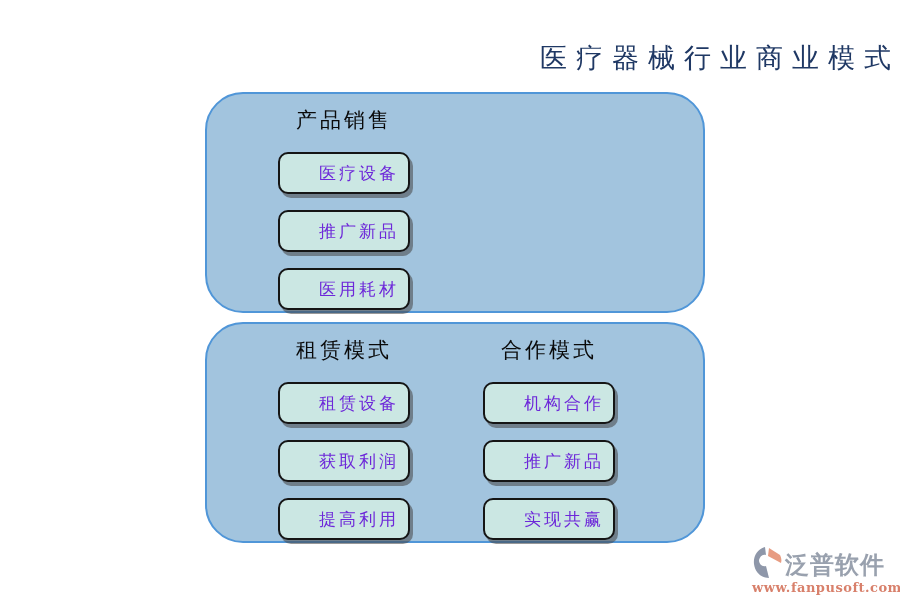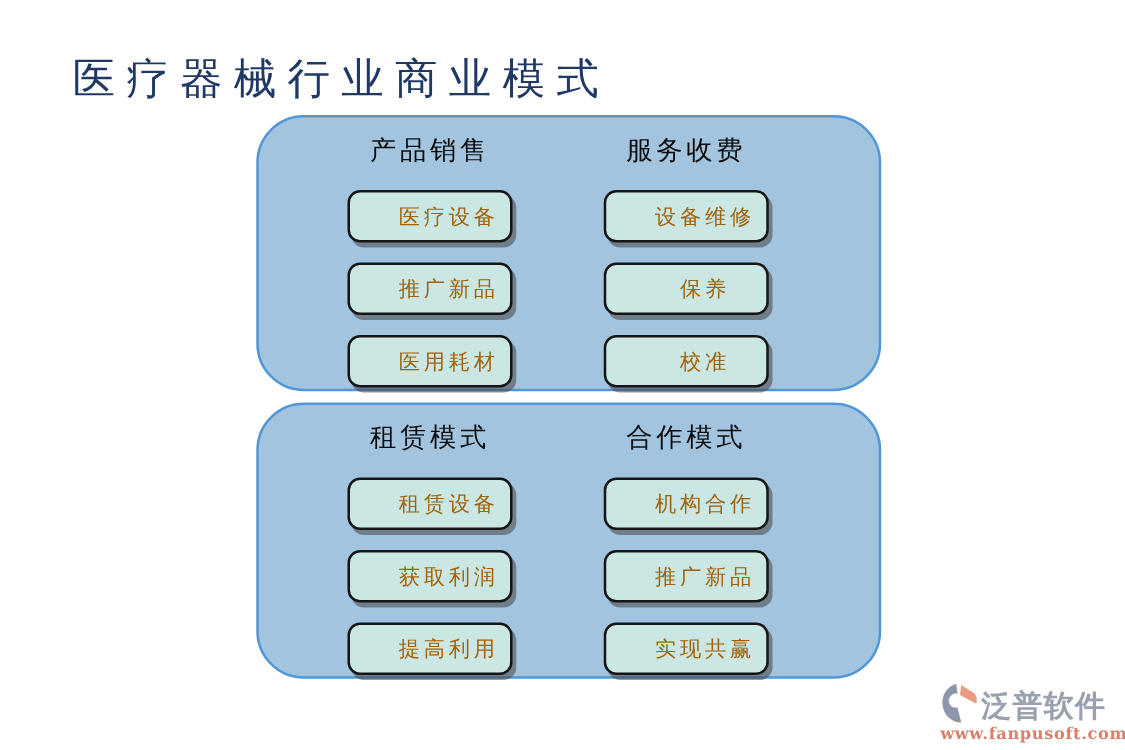--- a/index.html
+++ b/index.html
@@ -2,21 +2,21 @@
 <html><head>
 <meta charset="utf-8">
 <style>
   html,body{margin:0;padding:0;background:#ffffff;}
   .stage{
     position:relative;width:900px;height:600px;background:#ffffff;overflow:hidden;
     font-family:"DejaVu Serif","Liberation Serif",serif;
   }
   .page-title{
     position:absolute;top:40px;left:58px;right:0;
-    text-align:left;font-size:34px;letter-spacing:9px;
+    text-align:right;font-size:27px;letter-spacing:9px;
     color:#1f3864;white-space:nowrap;
   }
   .panel{
     position:absolute;left:205px;width:500px;height:221px;
     background:#a2c4de;border:2px solid #5096d8;border-radius:38px;
     box-sizing:border-box;
   }
   .panel-1{top:92px;}
   .panel-2{top:322px;}
   .col{position:absolute;top:10px;width:176px;text-align:center;}
@@ -24,21 +24,21 @@
   .col-right{left:254px;}
   .col-header{
     font-size:21px;letter-spacing:3px;color:#0a0a0a;
     height:32px;line-height:32px;margin-bottom:10px;white-space:nowrap;
   }
   .node-btn{
     width:132px;height:42px;margin:16px auto 14px auto;
     background:#cbe7e3;border:2px solid #151515;border-radius:10px;
     box-shadow:3px 4px 0 rgba(70,70,70,0.55);
     display:flex;align-items:center;justify-content:center;
-    font-size:17px;letter-spacing:3px;color:#a16207;
+    font-size:17px;letter-spacing:3px;color:#6d28d9;
     box-sizing:border-box;white-space:nowrap;cursor:pointer;padding-left:30px;
   }
   
   .watermark{
     position:absolute;left:396px;top:226px;
     transform:rotate(18deg);transform-origin:left top;
     display:flex;align-items:flex-start;pointer-events:none;
   }
   .wm-icon{margin-right:4px;opacity:0.6;}
   .wm-text{line-height:1;}
@@ -72,26 +72,20 @@
 
   <div class="page-title">医疗器械行业商业模式</div>
 
   <div class="panel panel-1">
     <div class="col col-left">
       <div class="col-header">产品销售</div>
       <div class="node-btn">医疗设备</div>
       <div class="node-btn">推广新品</div>
       <div class="node-btn">医用耗材</div>
     </div>
-    <div class="col col-right">
-      <div class="col-header">服务收费</div>
-      <div class="node-btn">设备维修</div>
-      <div class="node-btn">保养</div>
-      <div class="node-btn">校准</div>
-    </div>
 
     <div class="watermark">
       <span class="wm-icon">
         <svg width="38" height="42" viewBox="0 0 38 42">
           <polygon points="2,16 20,4 36,11 17,23" fill="#7e8ba0" opacity="0.55"></polygon>
           <polygon points="6,30 22,18 37,24 18,37" fill="#ffffff" opacity="0.45"></polygon>
         </svg>
       </span>
       <span class="wm-text">
         <div class="wm-name">泛普软件</div>

